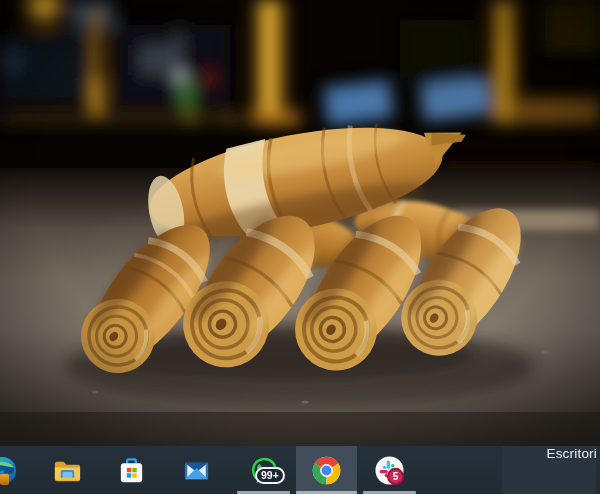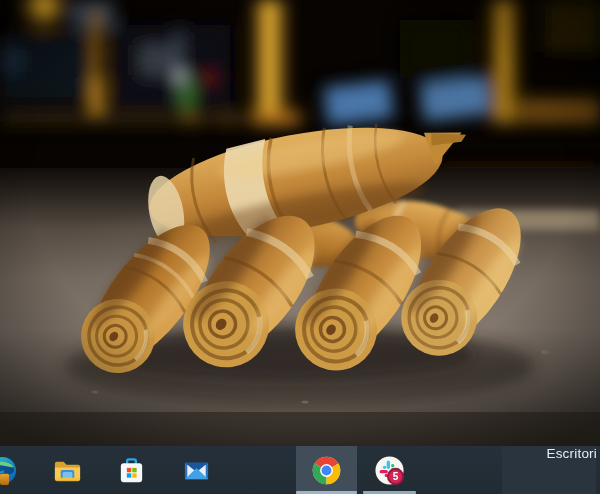--- a/index.html
+++ b/index.html
@@ -285,20 +285,29 @@
 
     <div class="tb-item" style="left:166px;">
       <svg viewBox="0 0 32 32">
         <rect x="4" y="8" width="24" height="17" rx="1" fill="#2a74c4"></rect>
         <rect x="6.5" y="10" width="19" height="13" fill="#e8eef4"></rect>
         <path d="M4 8 L16 17.5 L28 8 Z" fill="#1a569e"></path>
         <path d="M4 25 L16 13.5 L28 25 Z" fill="#41a0e6"></path>
       </svg>
     </div>
 
+    <div class="tb-item" style="left:233px;">
+      <svg viewBox="0 0 32 32">
+        <path d="M10.8 25.6 A11.6 11.6 0 1 1 16 27.3 c-1.9 0-3.7-.45-5.2-1.7 Z" fill="none" stroke="#2bd049" stroke-width="2.6"></path>
+        <path d="M10.5 25.2 L8.2 28.6 L12.9 27.4 Z" fill="#2bd049"></path>
+        <path d="M11.5 9.5 c-1.8 1-2.6 3-1.9 5.2 c1 3.4 3.6 6.3 7 7.6 c2.2 .8 4.3 .1 5.4-1.6 c.4-.7 .2-1.5-.5-2 l-2.3-1.5 c-.6-.4-1.4-.3-1.9 .3 l-.8 .9 c-1.6-.8-3-2.2-3.8-3.8 l.9-.8 c.6-.5 .7-1.3 .3-1.9 l-1.5-2.3 c-.3-.4-.6-.4-.9-.1 Z" fill="#2bd049"></path>
+      </svg>
+      <div class="badge-pill">99+</div>
+      <div class="indicator"></div>
+    </div>
 
     <div class="tb-item active" style="left:296px;">
       <svg viewBox="0 0 32 32">
         <circle cx="16" cy="16" r="14.2" fill="#f1f1f1"></circle>
         <path d="M16 16 L3.7 8.9 A14.2 14.2 0 0 1 28.3 8.9 Z" fill="#e94335"></path>
         <path d="M16 16 L3.7 8.9 A14.2 14.2 0 0 0 16 30.2 Z" fill="#34a853"></path>
         <path d="M16 16 L16 30.2 A14.2 14.2 0 0 0 28.3 8.9 Z" fill="#fbbc05"></path>
         <circle cx="16" cy="16" r="6.6" fill="#ffffff"></circle>
         <circle cx="16" cy="16" r="5.1" fill="#4285f4"></circle>
       </svg>

